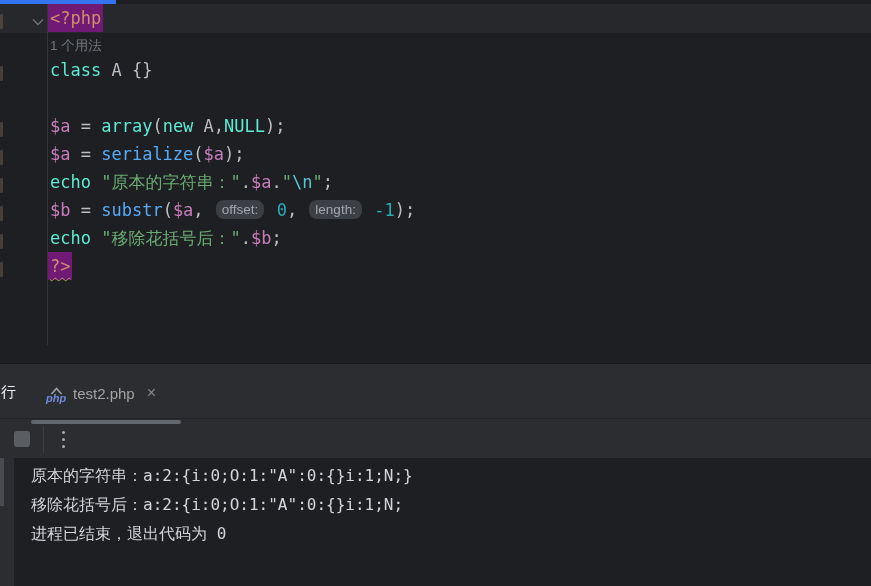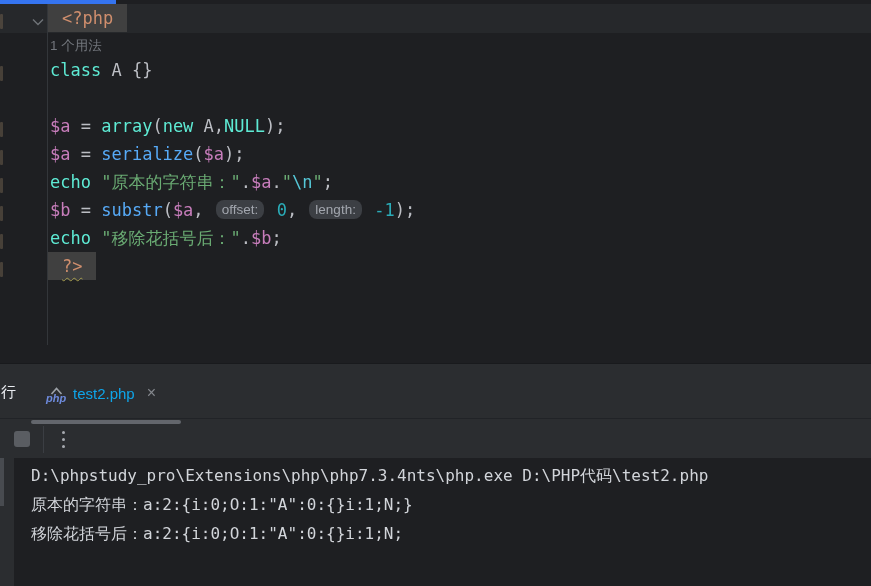--- a/index.html
+++ b/index.html
@@ -27,42 +27,42 @@
   .cl{height:28px;white-space:pre;}
   .cl.inlay-line{height:24px;line-height:24px;}
   .tk.kw{color:#5eead4;}
   .tk.var{color:#C77DBB;}
   .tk.fn{color:#57AAF7;text-align:right;}
   .tk.str{color:#6AAB73;}
   .tk.esc{color:#56C8D8;}
   .tk.num{color:#2AACB8;}
   .tk.pl{color:#BCBEC4;}
   .tk.tag{color:#CF8E6D;}
-  .tk.boxed{background:#404040;display:inline-block;padding:0 14px;margin-left:-2px;}
+  .tk.boxed{background:#701a75;display:inline-block;padding:0 2px;margin-left:-2px;}
   .tk.warn{text-decoration:underline wavy #A39B4E;text-decoration-thickness:1px;text-underline-offset:5px;}
   .tk.hint{
     font-family:"Liberation Sans","DejaVu Sans",sans-serif;
     font-size:13.5px;background:#3C3F44;color:#A2A6AE;
     border-radius:8px;padding:2px 6px;margin:0 2px;position:relative;top:-2px;
   }
   .tk.inlay{
     font-family:"Liberation Sans","DejaVu Sans",sans-serif;
     font-size:13.5px;color:#72767C;
   }
 
   
   .panel{position:absolute;top:363px;left:0;right:0;bottom:0;background:#2B2D30;border-top:1px solid #191A1D;}
   .tab-row{position:absolute;top:0;left:0;right:0;height:53px;}
   .tw-label{position:absolute;left:1px;top:19px;color:#E9EBF0;font-size:15px;}
   .tab{position:absolute;left:31px;top:0;height:58px;display:flex;align-items:center;cursor:default;}
   .tab-underline{position:absolute;left:0;bottom:-2px;width:150px;height:4px;background:#63666C;border-radius:2px;}
   .php-icon{position:relative;width:21px;height:24px;margin:0 6px 0 15px;}
   .php-hat{position:absolute;top:0;left:4px;}
   .php-txt{position:absolute;bottom:1px;left:0;font-size:11px;font-weight:bold;font-style:italic;color:#6E8BDD;letter-spacing:0;}
-  .tab-label{font-size:15px;color:#0ea5e9;}
+  .tab-label{font-size:15px;color:#a3a3a3;}
   .tab-close{margin-left:12px;font-size:16px;color:#85888E;line-height:1;}
   .toolbar{position:absolute;top:54px;left:0;right:0;height:40px;border-top:1px solid #212327;display:flex;align-items:center;}
   .stop-btn{margin-left:14px;display:flex;align-items:center;}
   .stop-square{width:16px;height:16px;background:#5A5D62;border-radius:3px;}
   .tb-divider{width:1px;height:27px;background:#3B3E43;margin-left:13px;}
   .more-btn{margin-left:14px;display:flex;flex-direction:column;gap:4px;padding:4px;}
   .more-btn .dot{width:3px;height:3px;border-radius:50%;background:#A6A9AF;}
   .console{position:absolute;top:94px;left:0;right:0;bottom:0;background:#1E1F22;}
   .console-gutter{position:absolute;left:0;top:0;bottom:0;width:14px;background:#2B2D30;}
   .mini-strip{position:absolute;left:0;top:0;width:4px;height:48px;background:#484B50;}
@@ -122,17 +122,17 @@
         <span class="dot"></span>
         <span class="dot"></span>
         <span class="dot"></span>
       </span>
     </div>
 
     <div class="console">
       <div class="console-gutter">
         <span class="mini-strip"></span>
       </div>
-      <div class="console-lines"><div class="con-line">D:\phpstudy_pro\Extensions\php\php7.3.4nts\php.exe D:\PHP代码\test2.php</div><div class="con-line">原本的字符串：a:2:{i:0;O:1:"A":0:{}i:1;N;}</div><div class="con-line">移除花括号后：a:2:{i:0;O:1:"A":0:{}i:1;N;</div></div>
+      <div class="console-lines"><div class="con-line">原本的字符串：a:2:{i:0;O:1:"A":0:{}i:1;N;}</div><div class="con-line">移除花括号后：a:2:{i:0;O:1:"A":0:{}i:1;N;</div><div class="con-line">进程已结束，退出代码为 0</div></div>
     </div>
 
   </div>
 </div>
 
 </body></html>

